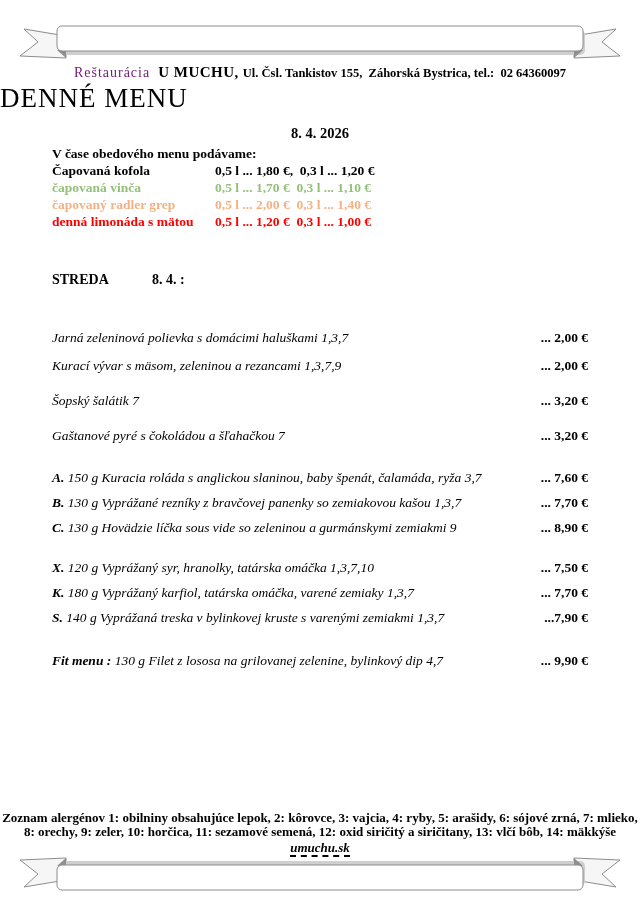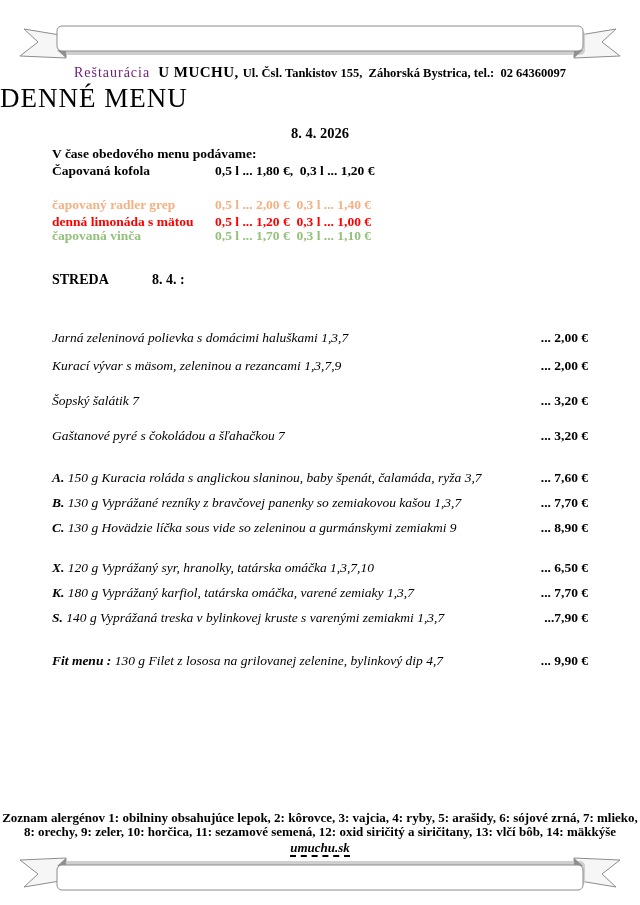--- a/index.html
+++ b/index.html
@@ -69,21 +69,21 @@
   <div class="date-line">8. 4. 2026</div>
 
   <div class="intro">V čase obedového menu podávame:</div>
 
   <div class="drinks">
     <div class="drink-row">
       <span class="drink-name" style="color: rgb(0, 0, 0);">Čapovaná kofola</span>
       <span class="drink-prices" style="color: rgb(0, 0, 0);">0,5 l ... 1,80 €,  0,3 l ... 1,20 €</span>
     </div>
     <div class="drink-row">
-      <span class="drink-name" style="color: rgb(148, 193, 122); margin-top: 48px;">čapovaná vinča</span>
+      <span class="drink-name" style="color: rgb(148, 193, 122);">čapovaná vinča</span>
       <span class="drink-prices" style="color: rgb(148, 193, 122);">0,5 l ... 1,70 €  0,3 l ... 1,10 €</span>
     </div>
     <div class="drink-row">
       <span class="drink-name" style="color: rgb(244, 177, 131);">čapovaný radler grep</span>
       <span class="drink-prices" style="color: rgb(244, 177, 131);">0,5 l ... 2,00 €  0,3 l ... 1,40 €</span>
     </div>
     <div class="drink-row">
       <span class="drink-name" style="color: rgb(255, 0, 0);">denná limonáda s mätou</span>
       <span class="drink-prices" style="color: rgb(255, 0, 0);">0,5 l ... 1,20 €  0,3 l ... 1,00 €</span>
     </div>
@@ -118,21 +118,21 @@
     <div class="menu-row mt10">
       <span class="item-text"><b class="prefix">B.</b><span> 130 g Vyprážané rezníky z bravčovej panenky so zemiakovou kašou 1,3,7</span></span>
       <span class="item-price">... 7,70 €</span>
     </div>
     <div class="menu-row mt10">
       <span class="item-text"><b class="prefix">C.</b><span> 130 g Hovädzie líčka sous vide so zeleninou a gurmánskymi zemiakmi 9</span></span>
       <span class="item-price">... 8,90 €</span>
     </div>
     <div class="menu-row mt25">
       <span class="item-text"><b class="prefix">X.</b><span> 120 g Vyprážaný syr, hranolky, tatárska omáčka 1,3,7,10</span></span>
-      <span class="item-price">... 6,50 €</span>
+      <span class="item-price">... 7,50 €</span>
     </div>
     <div class="menu-row mt10">
       <span class="item-text"><b class="prefix">K.</b><span> 180 g Vyprážaný karfiol, tatárska omáčka, varené zemiaky 1,3,7</span></span>
       <span class="item-price">... 7,70 €</span>
     </div>
     <div class="menu-row mt10">
       <span class="item-text"><b class="prefix">S.</b><span> 140 g Vyprážaná treska v bylinkovej kruste s varenými zemiakmi 1,3,7</span></span>
       <span class="item-price">...7,90 €</span>
     </div>
     <div class="menu-row mt28">

